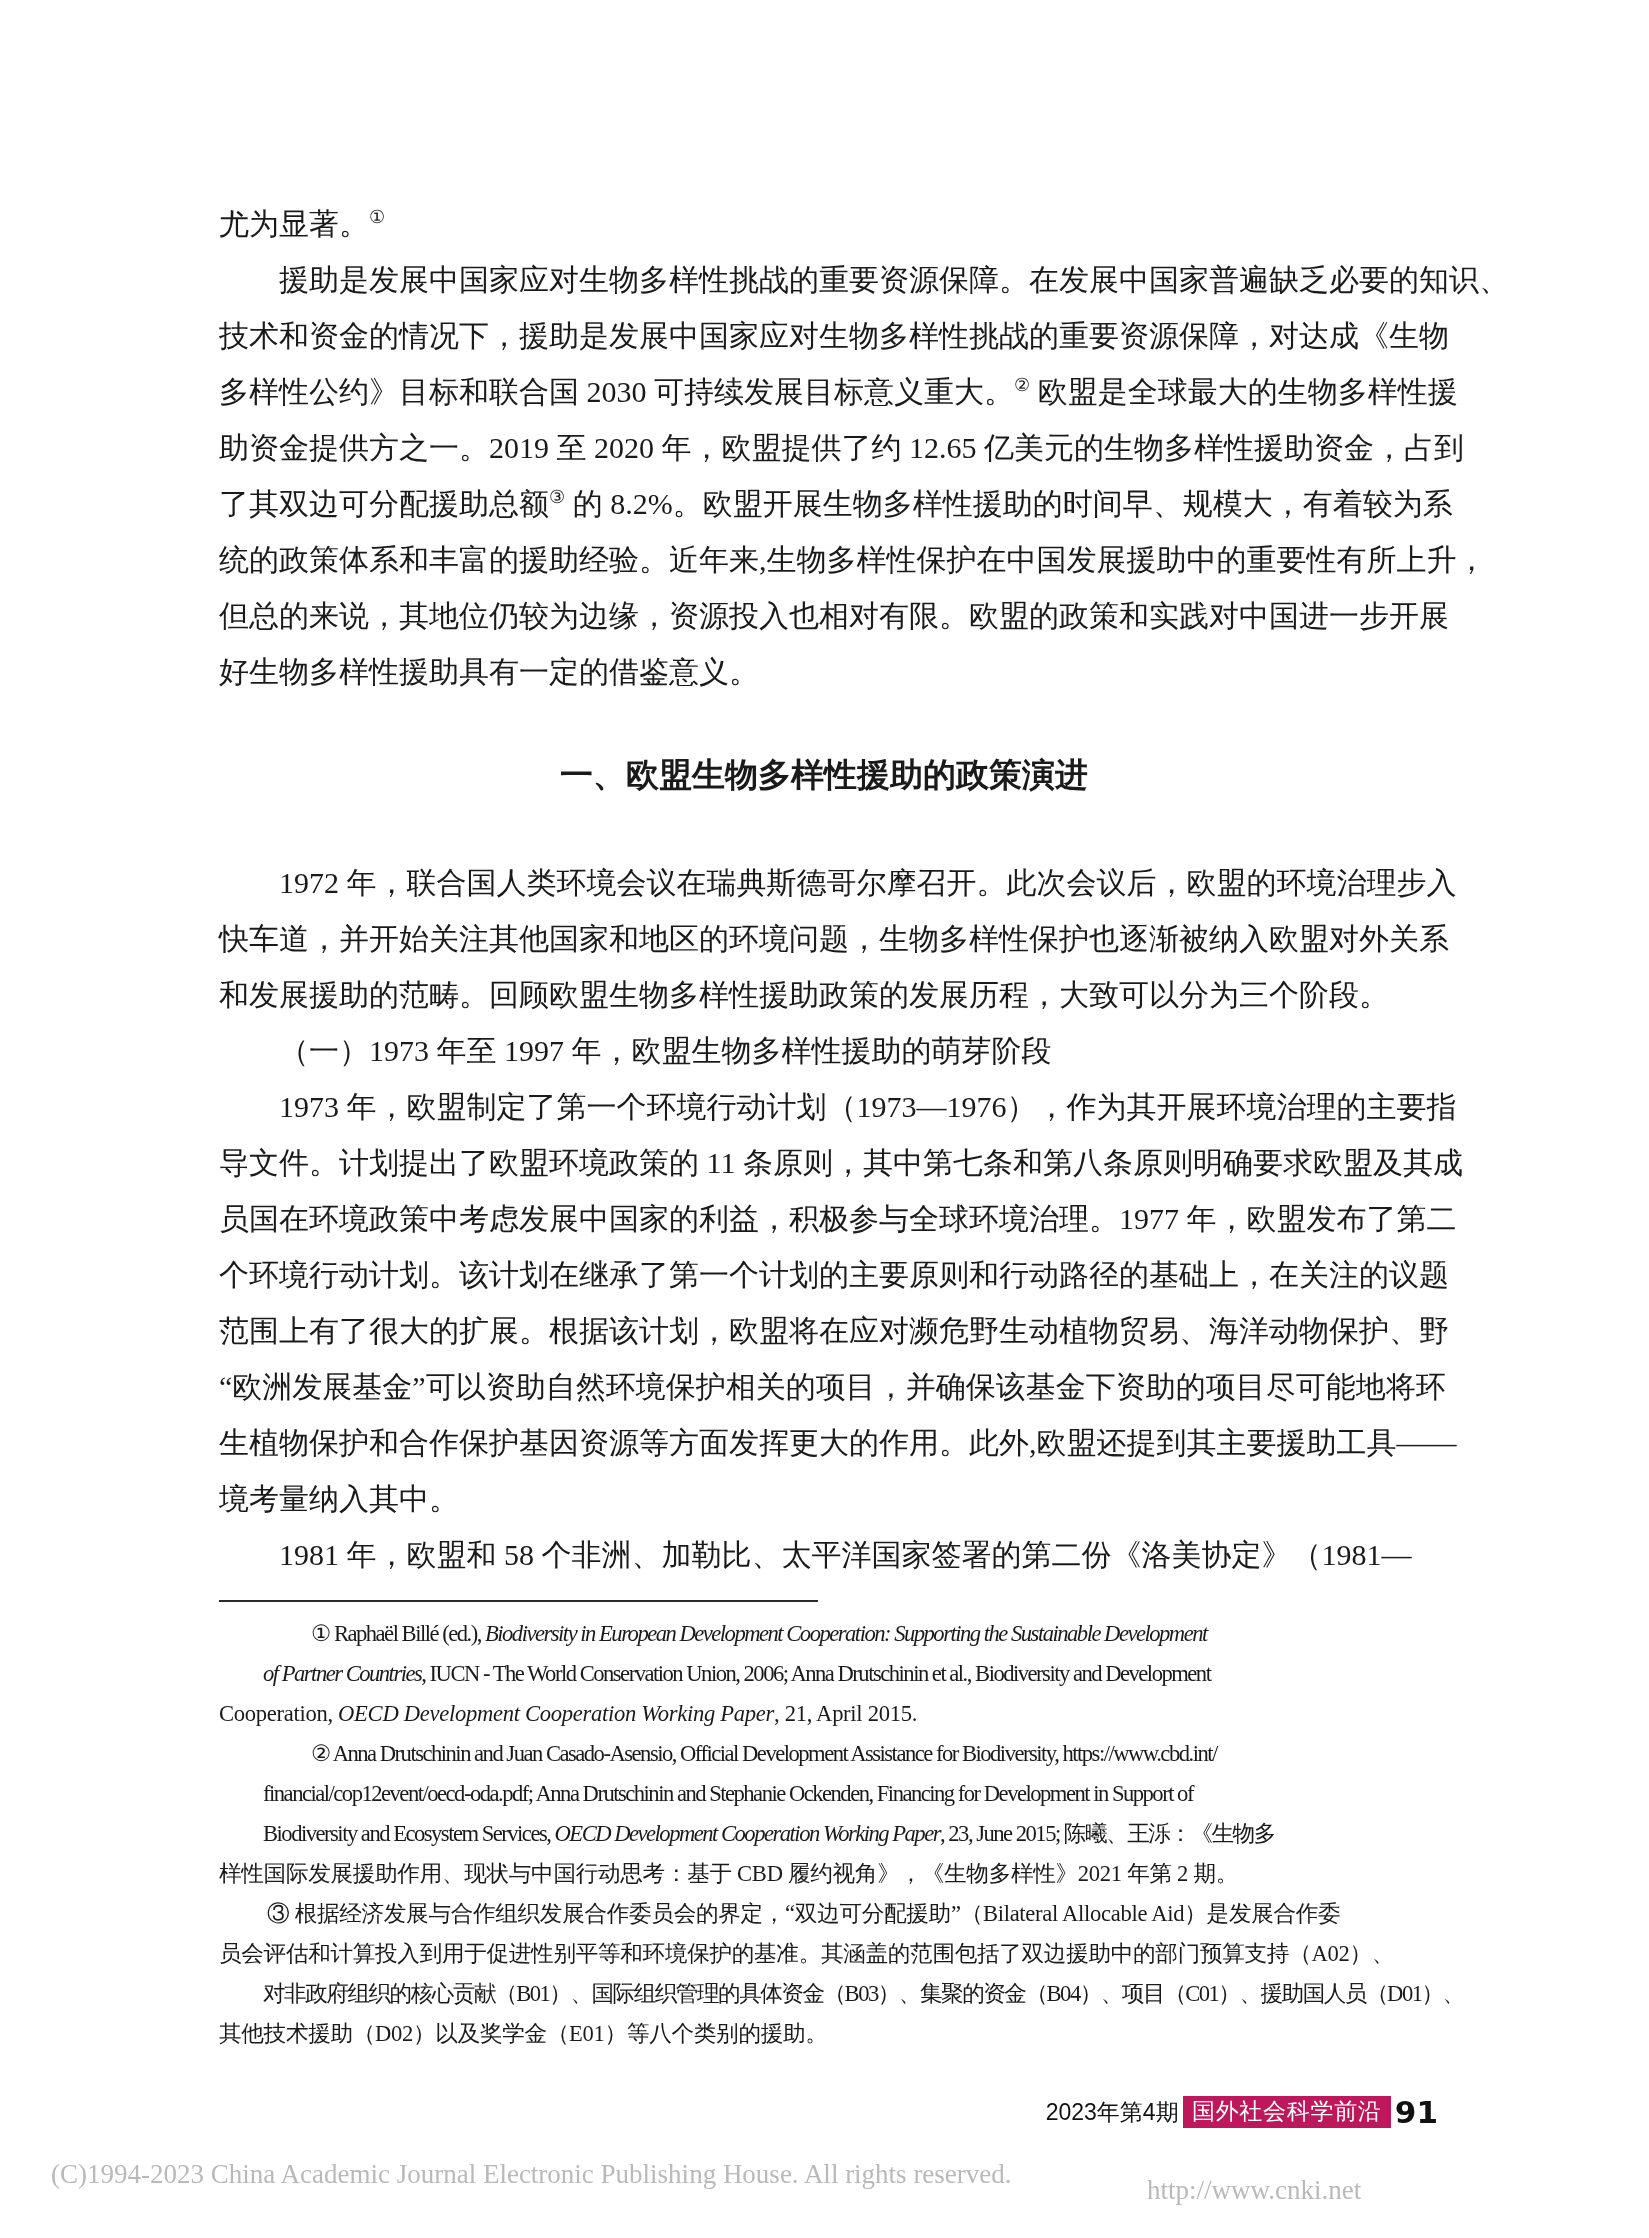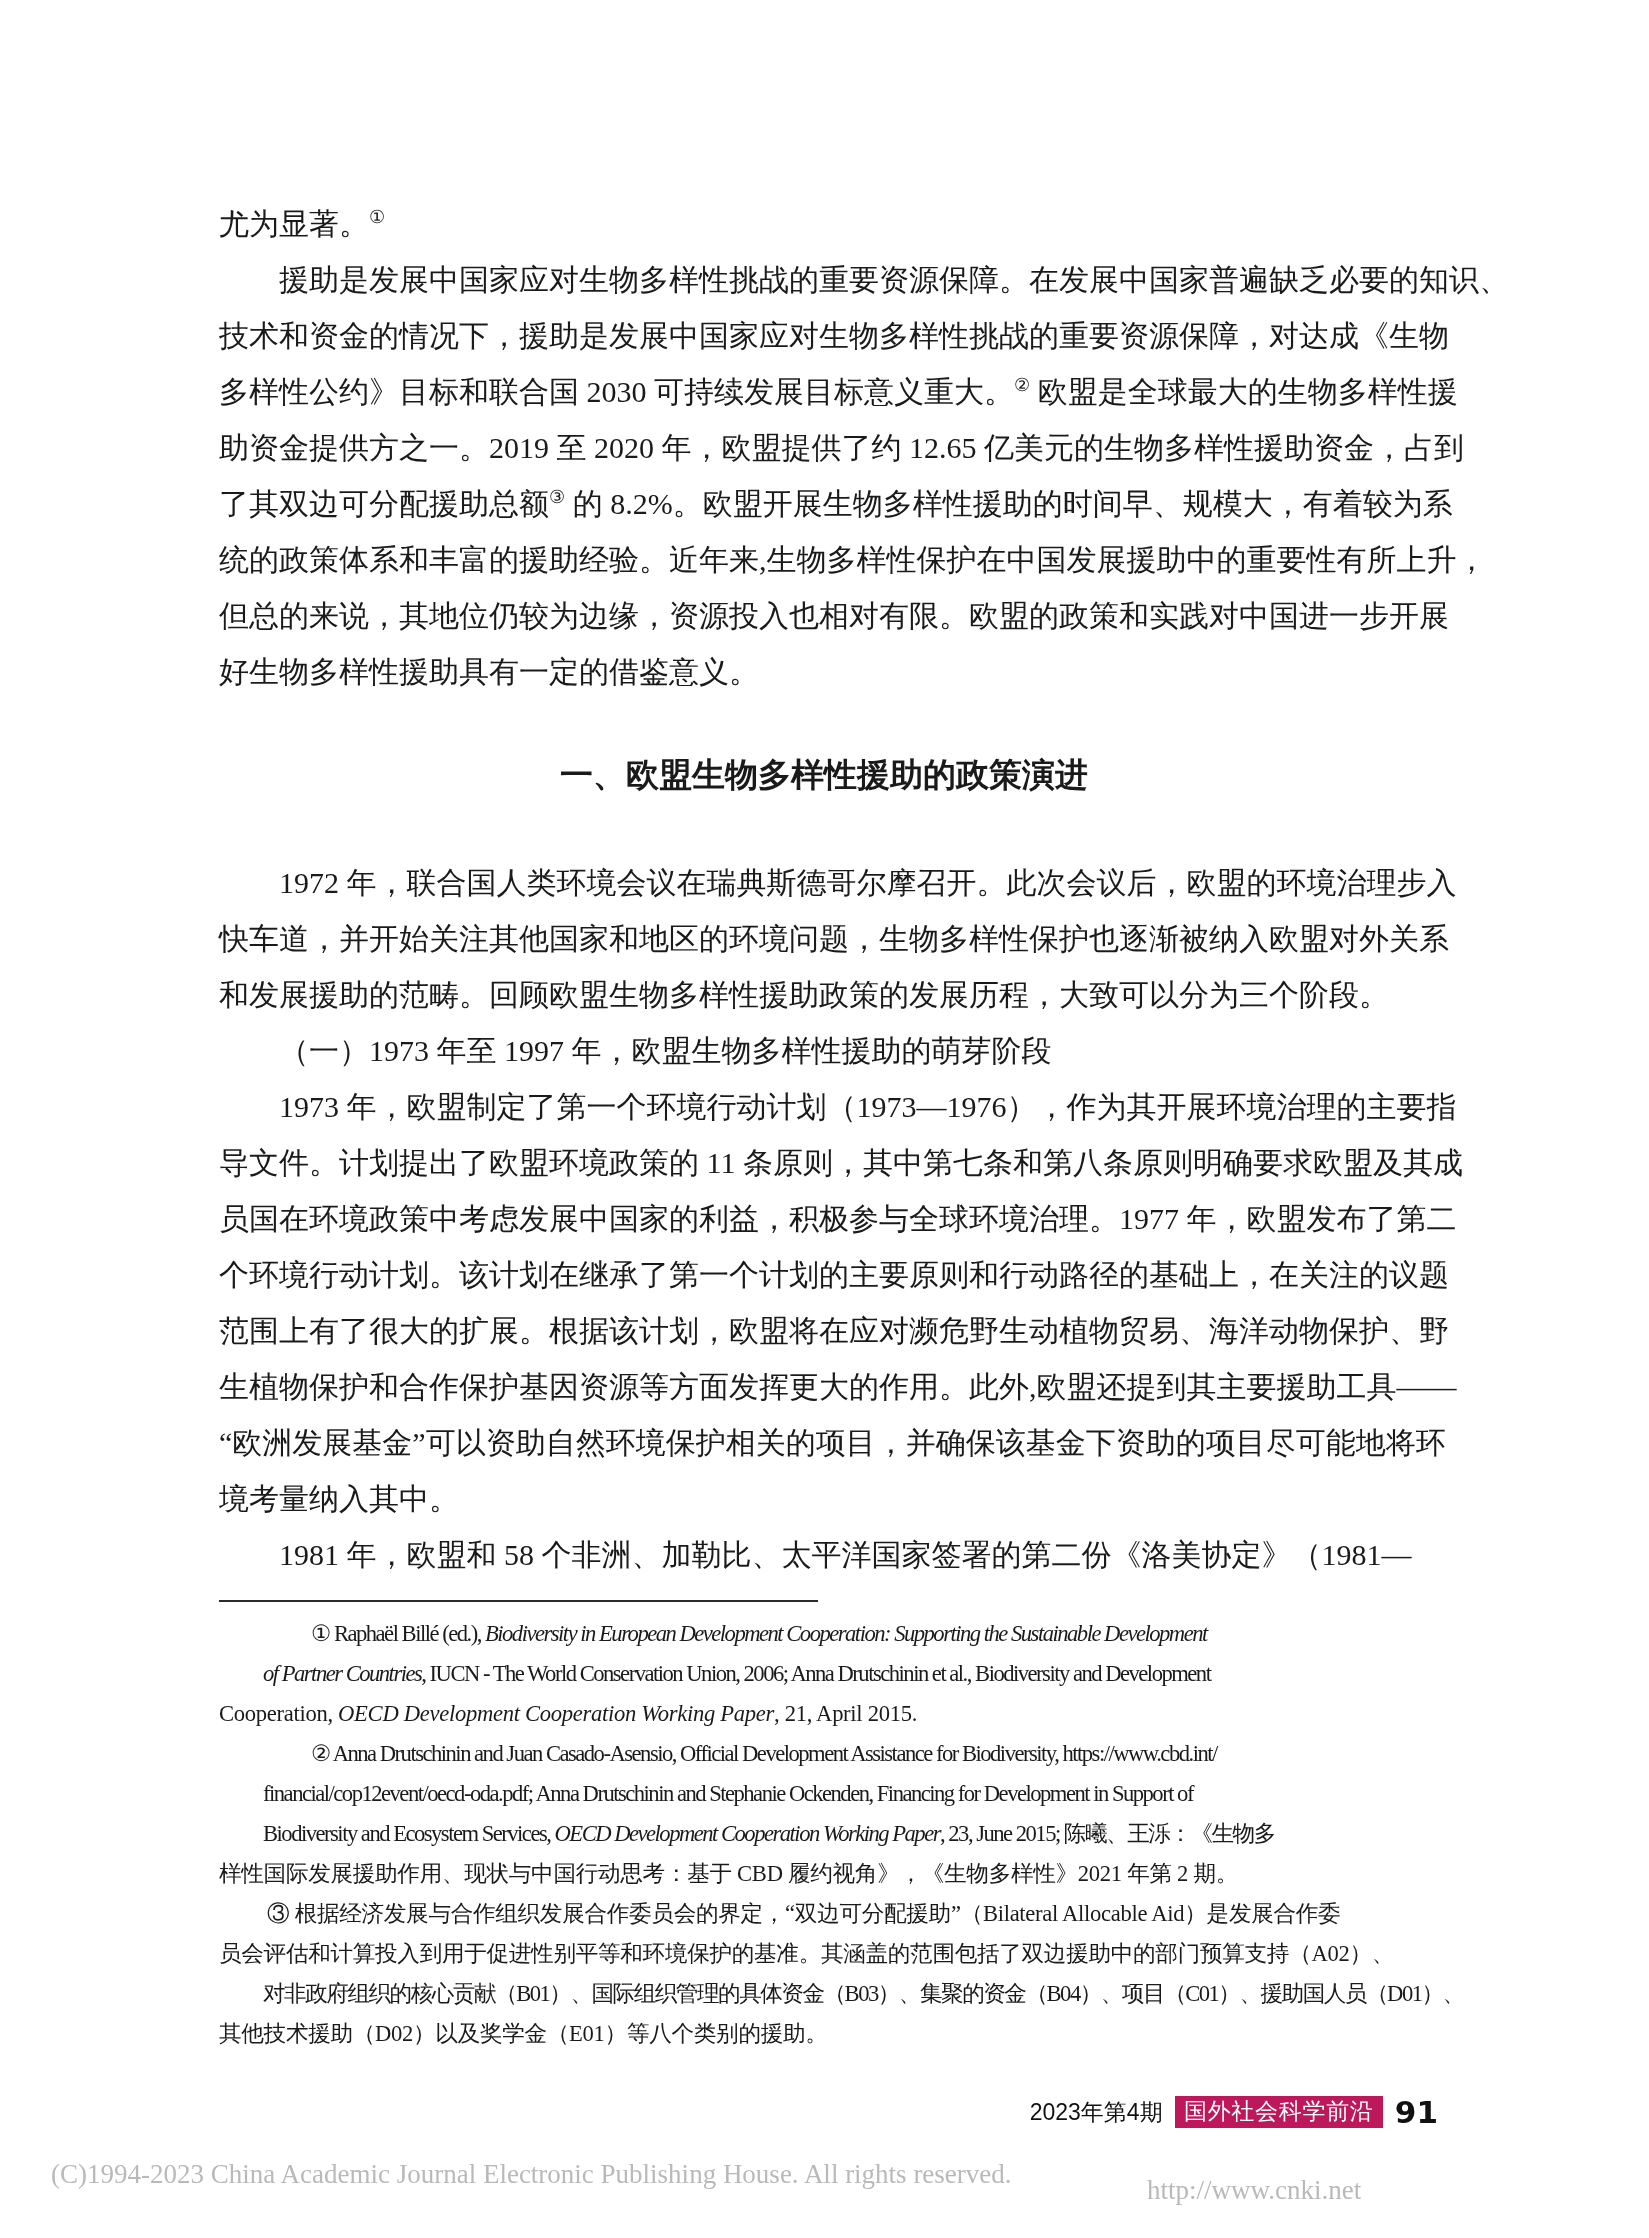--- a/index.html
+++ b/index.html
@@ -56,21 +56,21 @@
   .fnline.tight { letter-spacing: -1.5px; margin-left: 44px; }
   .indent-fn { padding-left: 48px; }
   .fnline .it { font-style: italic; }
 
   .footer {
     position: absolute;
     top: 2096px;
     right: 211px;
     display: flex;
     align-items: center;
-    gap: 12px;
+    gap: 4px;
     font-family: "Liberation Sans", "DejaVu Sans", sans-serif;
     font-size: 23px;
     color: #111111;
     line-height: 1;
   }
   .journal-badge {
     background: #be185d;
     color: #ffffff;
     padding: 4px 9.3px 5.3px 9.3px;
     letter-spacing: 0.7px;
@@ -117,22 +117,22 @@
     <div class="bline fill">快车道，并开始关注其他国家和地区的环境问题，生物多样性保护也逐渐被纳入欧盟对外关系</div>
     <div class="bline end">和发展援助的范畴。回顾欧盟生物多样性援助政策的发展历程，大致可以分为三个阶段。</div>
 
     <div class="bline end indent">（一）1973 年至 1997 年，欧盟生物多样性援助的萌芽阶段</div>
 
     <div class="bline fill indent">1973 年，欧盟制定了第一个环境行动计划（1973—1976），作为其开展环境治理的主要指</div>
     <div class="bline fill">导文件。计划提出了欧盟环境政策的 11 条原则，其中第七条和第八条原则明确要求欧盟及其成</div>
     <div class="bline fill">员国在环境政策中考虑发展中国家的利益，积极参与全球环境治理。1977 年，欧盟发布了第二</div>
     <div class="bline fill">个环境行动计划。该计划在继承了第一个计划的主要原则和行动路径的基础上，在关注的议题</div>
     <div class="bline fill">范围上有了很大的扩展。根据该计划，欧盟将在应对濒危野生动植物贸易、海洋动物保护、野</div>
+    <div class="bline fill">“欧洲发展基金”可以资助自然环境保护相关的项目，并确保该基金下资助的项目尽可能地将环</div>
     <div class="bline fill">生植物保护和合作保护基因资源等方面发挥更大的作用。此外,欧盟还提到其主要援助工具——</div>
-    <div class="bline fill">“欧洲发展基金”可以资助自然环境保护相关的项目，并确保该基金下资助的项目尽可能地将环</div>
     <div class="bline end">境考量纳入其中。</div>
 
     <div class="bline end indent">1981 年，欧盟和 58 个非洲、加勒比、太平洋国家签署的第二份《洛美协定》（1981—</div>
 
     <hr class="fnrule">
 
     <div class="fnline tight indent-fn"><span>① Raphaël Billé (ed.), </span><span class="it">Biodiversity in European Development Cooperation: Supporting the Sustainable Development</span></div>
     <div class="fnline tight"><span class="it">of Partner Countries</span><span>, IUCN - The World Conservation Union, 2006; Anna Drutschinin et al., Biodiversity and Development</span></div>
     <div class="fnline"><span>Cooperation, </span><span class="it">OECD Development Cooperation Working Paper</span><span>, 21, April 2015.</span></div>
 

